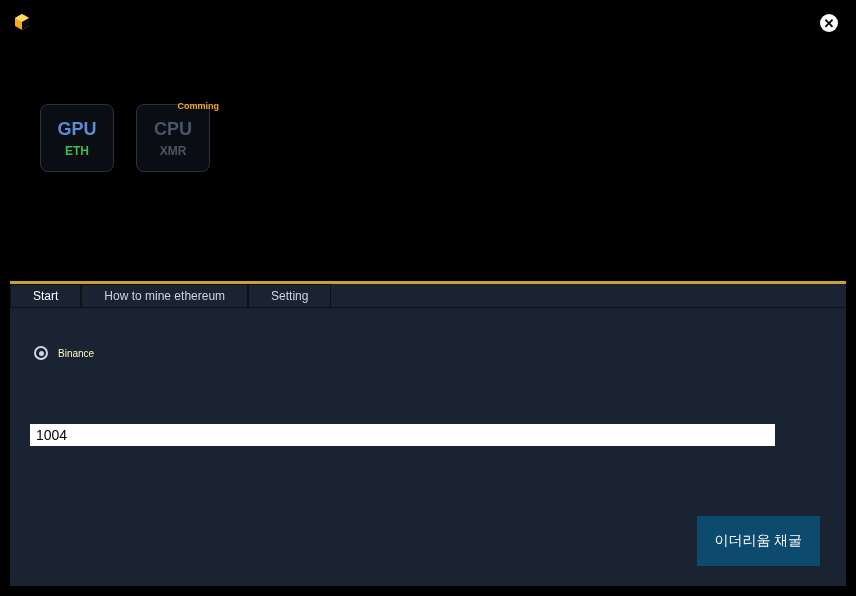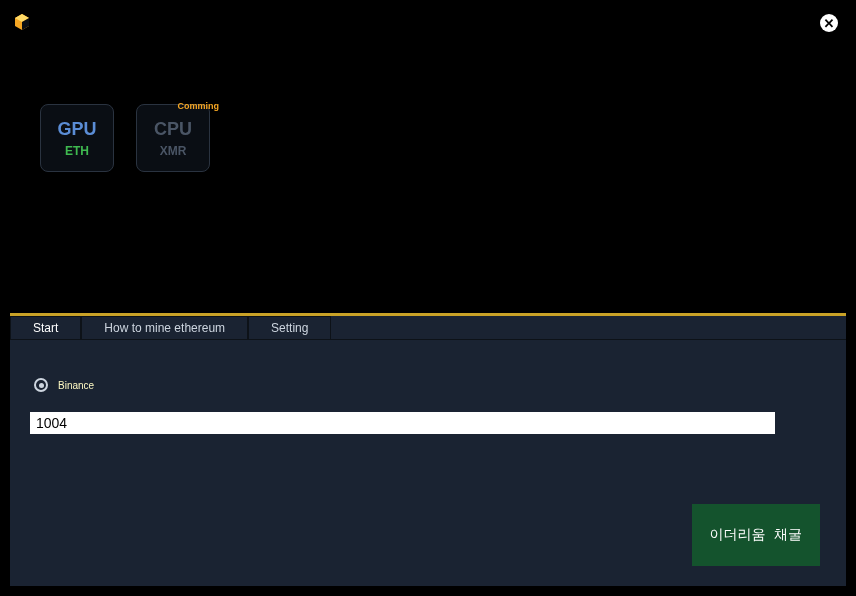--- a/index.html
+++ b/index.html
@@ -169,20 +169,21 @@
       padding: 2px 6px;
       font-size: 14px;
       color: #000000;
       font-family: inherit;
     }
     .input-full {
       width: 745px;
       height: 22px;
       background: #ffffff;
       margin-left: 0;
+      margin-top: 44px;
     }
     .blurred-text {
       background: #b8b8b8;
       color: #b8b8b8;
       width: 140px;
       height: 18px;
       display: inline-block;
       filter: blur(2px);
     }
     .worker-section {
@@ -194,27 +195,27 @@
       margin-bottom: 3px;
       margin-left: 2px;
     }
     .action-row {
       display: flex;
       justify-content: flex-end;
       margin-top: 70px;
       padding-right: 6px;
     }
     .mine-btn {
-      background: #14532d;
+      background: #0c4a6e;
       color: #ffffff;
       border: none;
-      padding: 22px 18px;
+      padding: 16px 18px;
       font-size: 14px;
       cursor: pointer;
-      font-family: Liberation Mono, monospace;
+      font-family: Liberation Serif, serif;
     }
     .deposit-row {
       display: flex;
       align-items: flex-start;
     }
     .deposit-right-input {
       flex: 1;
       height: 22px;
       background: #ffffff;
       margin-top: 26px;

